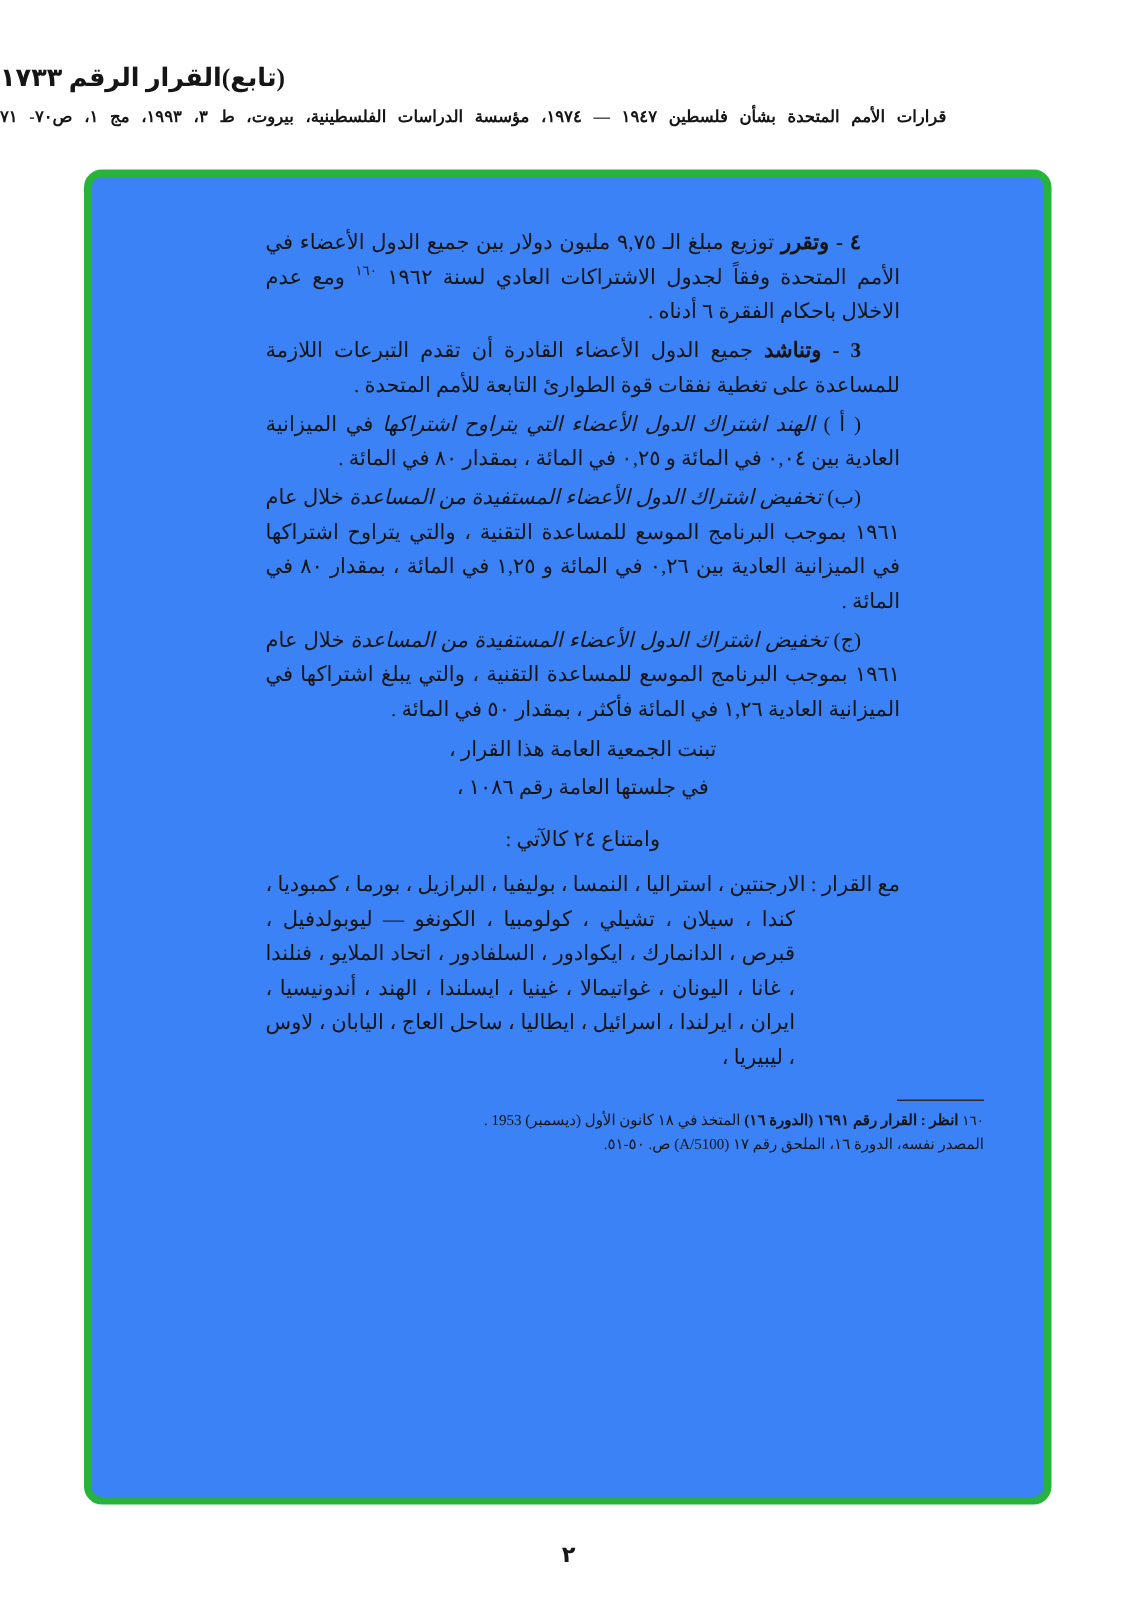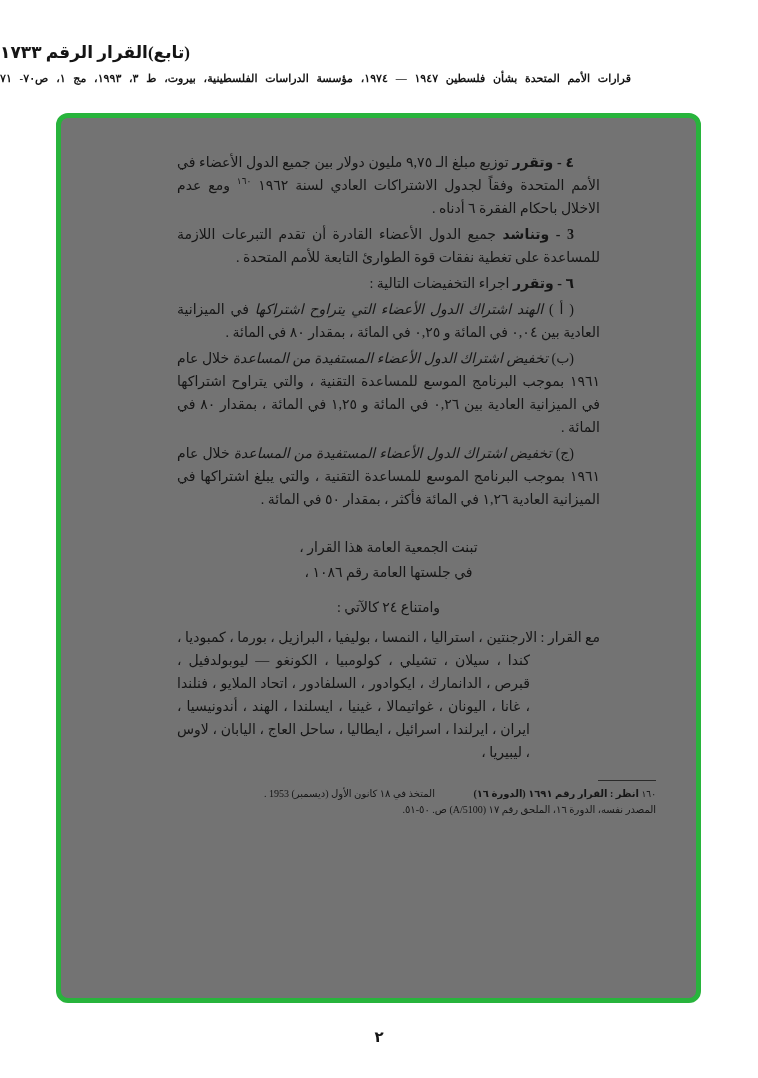--- a/index.html
+++ b/index.html
@@ -39,38 +39,39 @@
 
   
   .frame {
     position: absolute;
     left: 56px;
     top: 113px;
     width: 645px;
     height: 890px;
     border: 5px solid #28b43c;
     border-radius: 12px;
-    background: #737373;
+    background: #3b82f6;
+    font-family: Liberation Serif, serif;
   }
 
   
   .content {
     direction: rtl;
     text-align: justify;
     margin: 33px 96px 0 116px;
     font-size: 14px;
     line-height: 23px;
   }
   .clause { text-indent: 26px; margin-bottom: 3px; }
   .clause .lead { font-weight: 700; }
   .sub .ital { font-style: italic; }
   .fn-ref { font-size: 9px; vertical-align: super; line-height: 0; }
 
   .adoption {
-    margin-top: 25px;
+    margin-top: 4px;
     margin-bottom: 7px;
     text-align: center;
   }
   .adoption p { margin: 2px 0; text-indent: 0; }
   .adoption .abstain { margin-top: 12px; }
 
   .vote {
     margin-top: 5px;
     padding-right: 70px;
     text-indent: -70px;
@@ -86,21 +87,21 @@
     font-size: 10px;
     line-height: 16px;
   }
   .fn-rule {
     width: 58px;
     border-top: 1.5px solid #2a2a2a;
     margin-bottom: 5px;
   }
   .fn { text-indent: 0; margin: 0; }
   .fn .fn-marker { font-size: 9px; }
-  .fn b { font-weight: 700; margin-left: 36px; }
+  .fn b { font-weight: 700; }
 
   
   .page-num {
     position: absolute;
     bottom: 32px;
     left: 0; right: 0;
     text-align: center;
     font-size: 15px;
     font-weight: 700;
   }
@@ -115,21 +116,20 @@
     <div class="doc-citation">قرارات الأمم المتحدة بشأن فلسطين ١٩٤٧ — ١٩٧٤، مؤسسة الدراسات الفلسطينية، بيروت، ط ٣، ١٩٩٣، مج ١، ص٧٠- ٧١</div>
   </div>
 
   <div class="frame">
     <div class="content">
 
       <p class="clause"><b class="lead">٤ - وتقرر</b><span> توزيع مبلغ الـ ٩,٧٥ مليون دولار بين جميع الدول الأعضاء في الأمم المتحدة وفقاً لجدول الاشتراكات العادي لسنة ١٩٦٢ </span><sup class="fn-ref">١٦٠</sup><span> ومع عدم الاخلال باحكام الفقرة ٦ أدناه .</span></p>
 
       <p class="clause"><b class="lead">3 - وتناشد</b><span> جميع الدول الأعضاء القادرة أن تقدم التبرعات اللازمة للمساعدة على تغطية نفقات قوة الطوارئ التابعة للأمم المتحدة .</span></p>
 
-      <p class="clause"><b class="lead">٦ - وتقرر</b><span> اجراء التخفيضات التالية :</span></p>
 
       <p class="clause sub"><span>( أ )</span> <i class="ital">الهند اشتراك الدول الأعضاء التي يتراوح اشتراكها</i><span> في الميزانية العادية بين ٠,٠٤ في المائة و ٠,٢٥ في المائة ، بمقدار ٨٠ في المائة .</span></p>
 
       <p class="clause sub"><span>(ب)</span> <i class="ital">تخفيض اشتراك الدول الأعضاء المستفيدة من المساعدة</i><span> خلال عام ١٩٦١ بموجب البرنامج الموسع للمساعدة التقنية ، والتي يتراوح اشتراكها في الميزانية العادية بين ٠,٢٦ في المائة و ١,٢٥ في المائة ، بمقدار ٨٠ في المائة .</span></p>
 
       <p class="clause sub"><span>(ج)</span> <i class="ital">تخفيض اشتراك الدول الأعضاء المستفيدة من المساعدة</i><span> خلال عام ١٩٦١ بموجب البرنامج الموسع للمساعدة التقنية ، والتي يبلغ اشتراكها في الميزانية العادية ١,٢٦ في المائة فأكثر ، بمقدار ٥٠ في المائة .</span></p>
 
 
       <div class="adoption">
         <p>تبنت الجمعية العامة هذا القرار ،</p>

